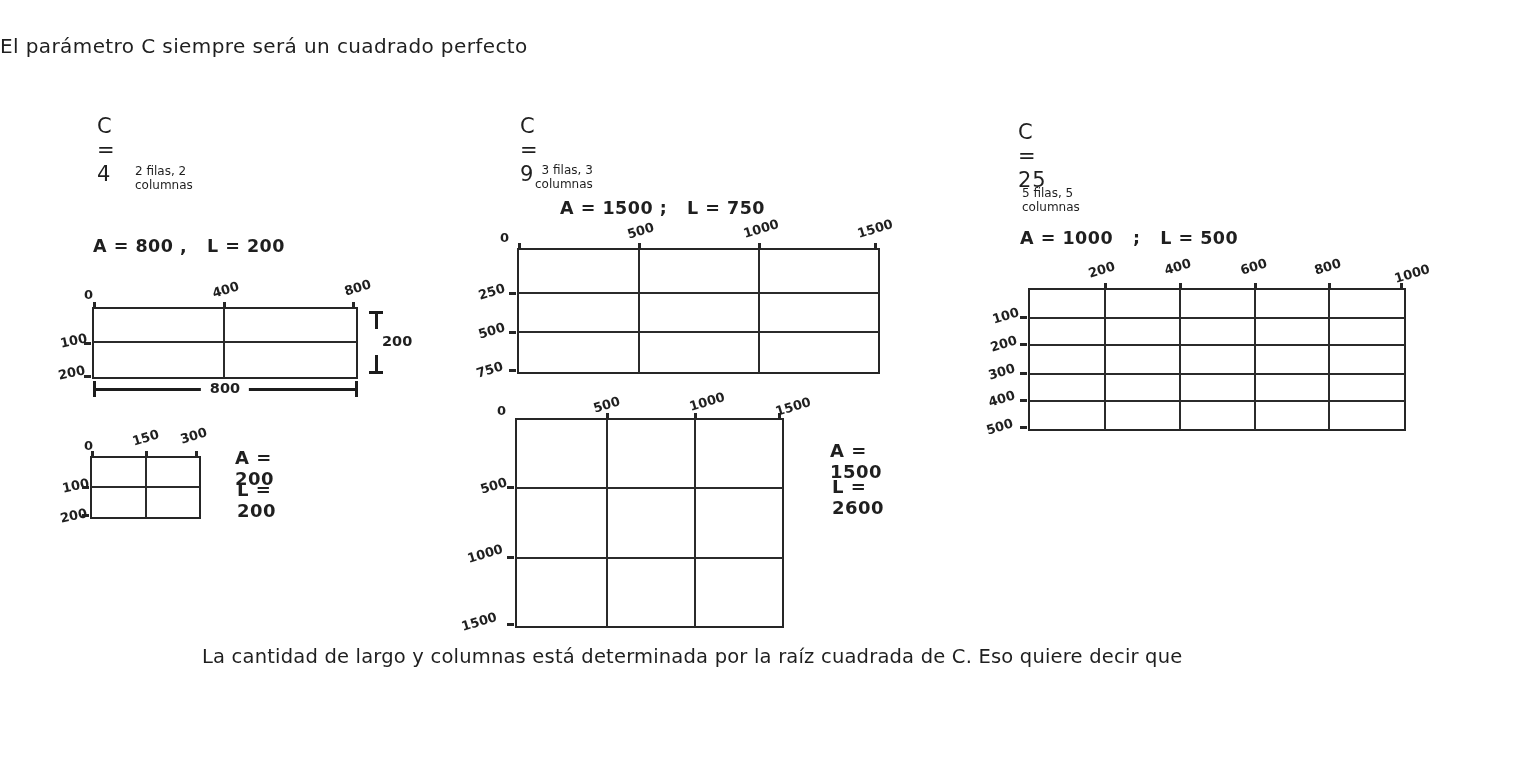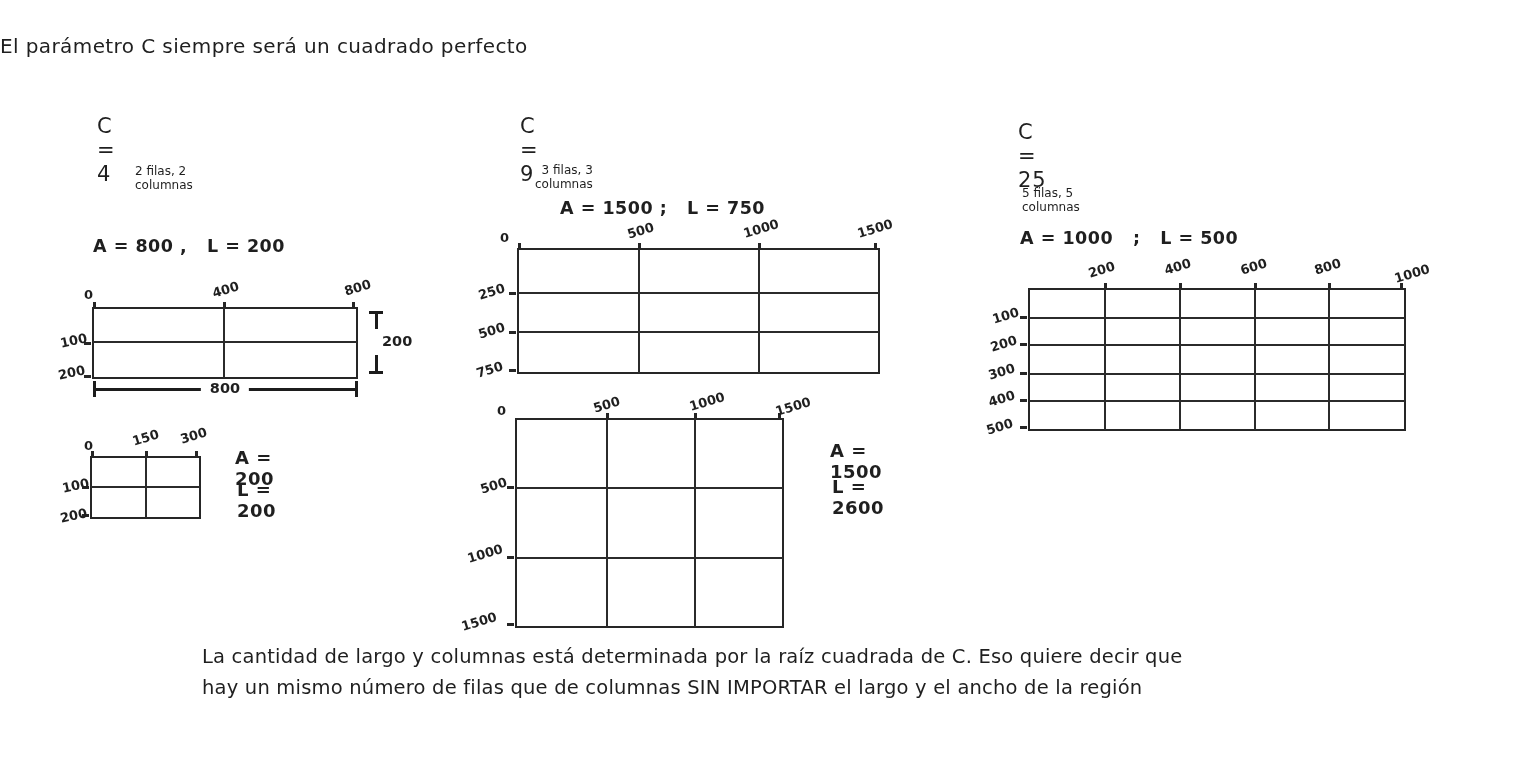--- a/index.html
+++ b/index.html
@@ -163,16 +163,15 @@
       <div class="t-y rot" style="left:-38px;top:18px;">100</div>
       <div class="t-y rot" style="left:-40px;top:46px;">200</div>
       <div class="t-y rot" style="left:-42px;top:74px;">300</div>
       <div class="t-y rot" style="left:-42px;top:101px;">400</div>
       <div class="t-y rot" style="left:-44px;top:129px;">500</div>
     </div>
   </div>
 
   <div class="footer">
     <div>La cantidad de largo y columnas está determinada por la raíz cuadrada de C. Eso quiere decir que</div>
-    <div>hay un mismo número de filas que de columnas SIN IMPORTAR el largo y el ancho de la región</div>
   </div>
 
 </div>
 
 </body></html>

